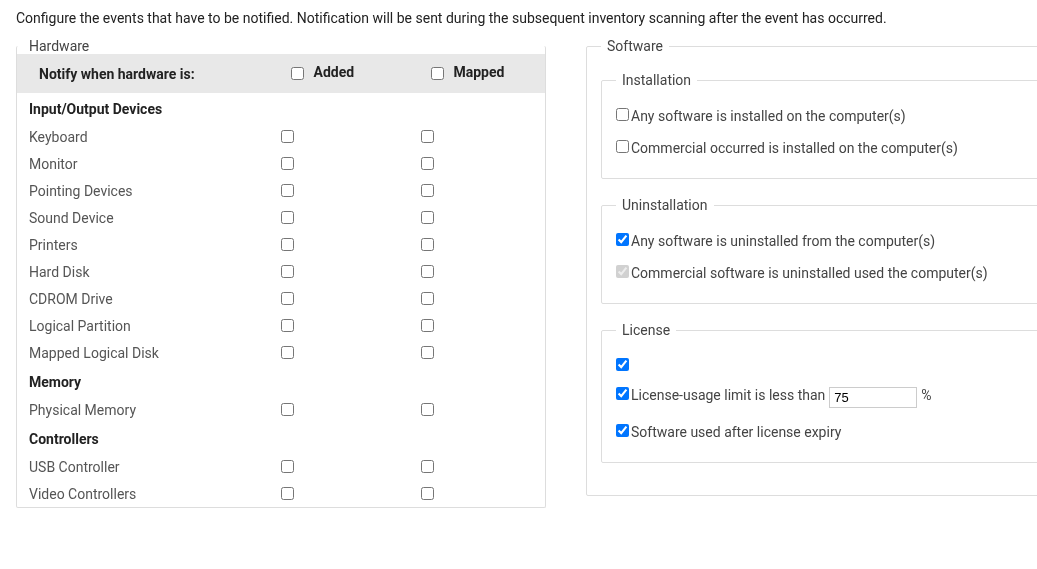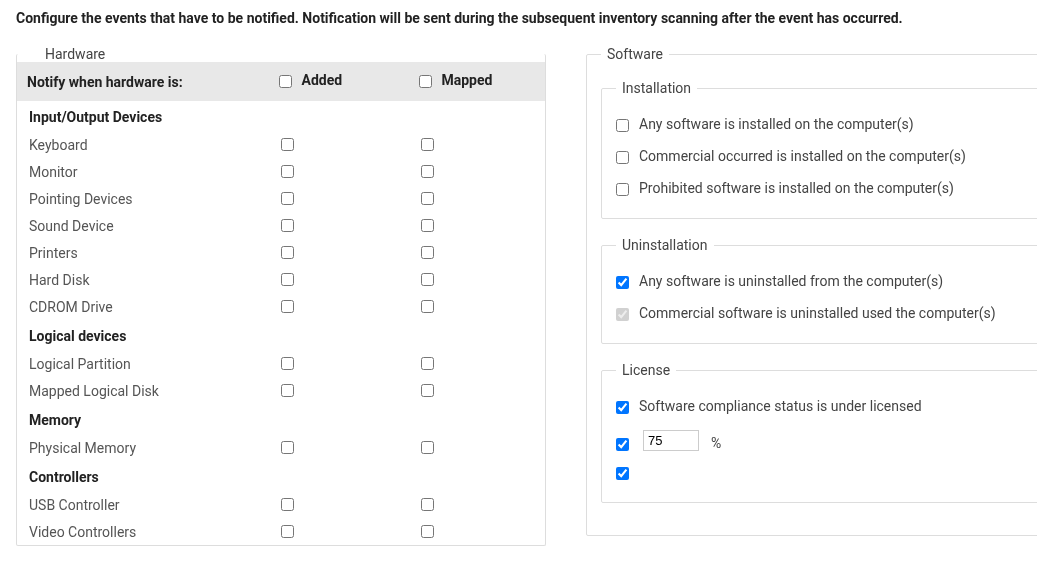--- a/index.html
+++ b/index.html
@@ -5,23 +5,23 @@
   * { box-sizing: border-box; }
   body {
     font-family: -apple-system, BlinkMacSystemFont, "Segoe UI", Roboto, "Helvetica Neue", Arial, sans-serif;
     font-size: 14px;
     color: #333;
     margin: 0;
     padding: 10px 16px;
     background: #fff;
   }
   .desc {
-    font-weight: 700;
-    font-size: 14px;
-    margin-bottom: 20px;
+    font-weight: 400;
+    font-size: 14px;
+    margin-bottom: 12px;
     color: #222;
   }
   .columns {
     display: flex;
     gap: 40px;
     align-items: flex-start;
   }
   .col-left { flex: 0 0 530px; }
   .col-right { flex: 0 0 470px; }
   fieldset {
@@ -29,58 +29,57 @@
     margin: 0 0 18px 0;
     padding: 12px 14px 14px 14px;
     border-radius: 2px;
   }
   legend {
     padding: 0 6px;
     color: #444;
     font-size: 14px;
   }
   .fs-hw { padding: 0; border-top: none; }
-  .fs-hw > legend { margin-left: 22px; }
+  .fs-hw > legend { margin-left: 6px; }
   .hw-table {
     width: 100%;
     border-collapse: collapse;
   }
   .hw-table th {
     text-align: left;
     font-weight: 700;
     background: #e8e8e8;
-    padding: 10px 10px;
+    padding: 10px 22px;
     font-size: 14px;
     color: #222;
   }
   .hw-table th .hdr-cb { margin-right: 6px; vertical-align: middle; }
   .hw-table td {
     padding: 4px 12px;
     vertical-align: middle;
     color: #555;
   }
   .hw-table tr.section-row td {
     font-weight: 700;
     color: #222;
     padding-top: 8px;
     padding-bottom: 6px;
   }
   .hw-table td.cb-cell { width: 140px; }
   .sw-item {
     display: flex;
-    align-items: flex-end;
+    align-items: flex-start;
     padding: 8px 0;
-    gap: 8px;
     color: #444;
   }
   .sw-item input[type="checkbox"] {
     margin: 0 2px 0 0;
   }
   .sw-item .pct-input {
-    width: 56px;
+    width: 88px;
     padding: 2px 4px;
     border: 1px solid #ccc;
     margin: 0 4px;
     font-size: 13px;
   }
   .fs-sw-outer { padding-top: 18px; }
 </style>
 </head>
 <body>
 
@@ -140,23 +139,20 @@
             <td>Hard Disk</td>
             <td class="cb-cell"><input type="checkbox" style=""></td>
             <td class="cb-cell"><input type="checkbox" style=""></td>
           </tr>
           <tr>
             <td>CDROM Drive</td>
             <td class="cb-cell"><input type="checkbox" style=""></td>
             <td class="cb-cell"><input type="checkbox" style=""></td>
           </tr>
 
-          <tr class="section-row">
-              <td colspan="3">Logical devices</td>
-            </tr>
 
           <tr>
             <td>Logical Partition</td>
             <td class="cb-cell"><input type="checkbox" style=""></td>
             <td class="cb-cell"><input type="checkbox" style=""></td>
           </tr>
           <tr>
             <td>Mapped Logical Disk</td>
             <td class="cb-cell"><input type="checkbox" style=""></td>
             <td class="cb-cell"><input type="checkbox" style=""></td>
@@ -199,49 +195,46 @@
       <fieldset>
         <legend>Installation</legend>
         <label class="sw-item">
           <input type="checkbox" style="">
           <span>Any software is installed on the computer(s)</span>
         </label>
         <label class="sw-item">
           <input type="checkbox" style="">
           <span>Commercial occurred is installed on the computer(s)</span>
         </label>
-        <label class="sw-item">
-          <input type="checkbox" style="">
-          <span>Prohibited software is installed on the computer(s)</span>
-        </label>
       </fieldset>
 
       <fieldset>
         <legend>Uninstallation</legend>
         <label class="sw-item">
           <input type="checkbox" checked="" style="">
           <span>Any software is uninstalled from the computer(s)</span>
         </label>
         <label class="sw-item">
           <input type="checkbox" checked="" disabled="" style="">
           <span>Commercial software is uninstalled used the computer(s)</span>
         </label>
       </fieldset>
 
       <fieldset>
         <legend>License</legend>
         <label class="sw-item">
           <input type="checkbox" checked="" style="">
-          <span>Software compliance status is under licensed</span>
         </label>
         <div class="sw-item">
           <input type="checkbox" checked="" style="">
+          <span>License-usage limit is less than</span>
           <input type="text" class="pct-input" value="75" style="">
           <span>%</span>
         </div>
         <label class="sw-item">
           <input type="checkbox" checked="" style="">
+          <span>Software used after license expiry</span>
         </label>
       </fieldset>
 
     </fieldset>
   </div>
 </div>
 
 </body></html>

